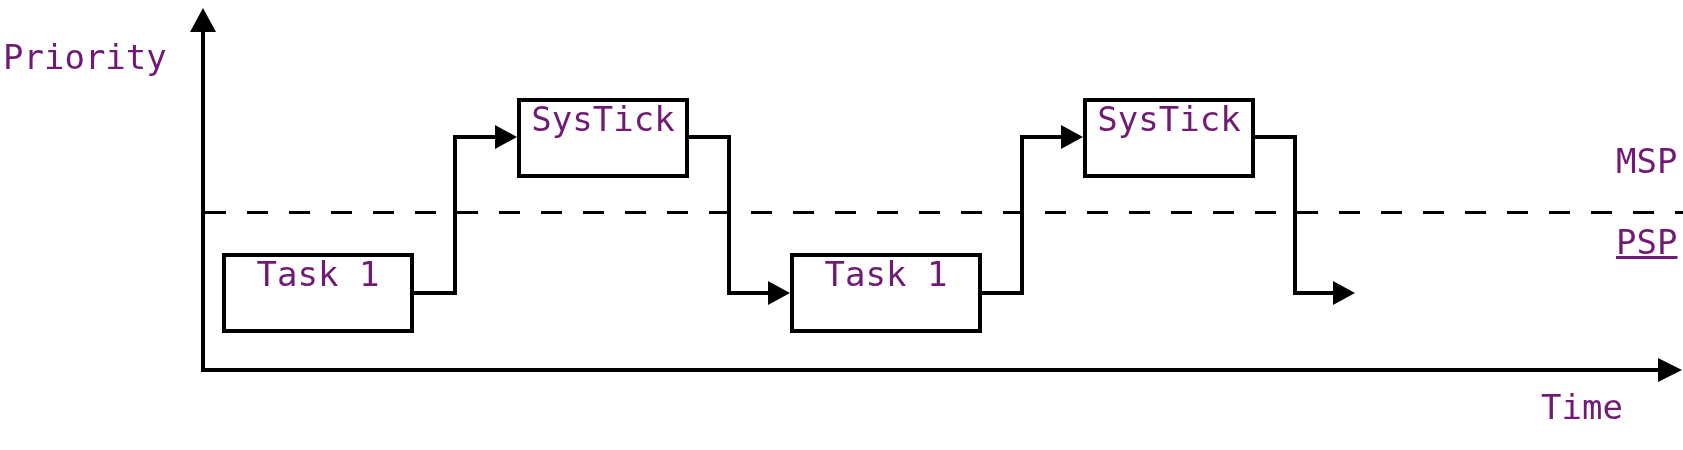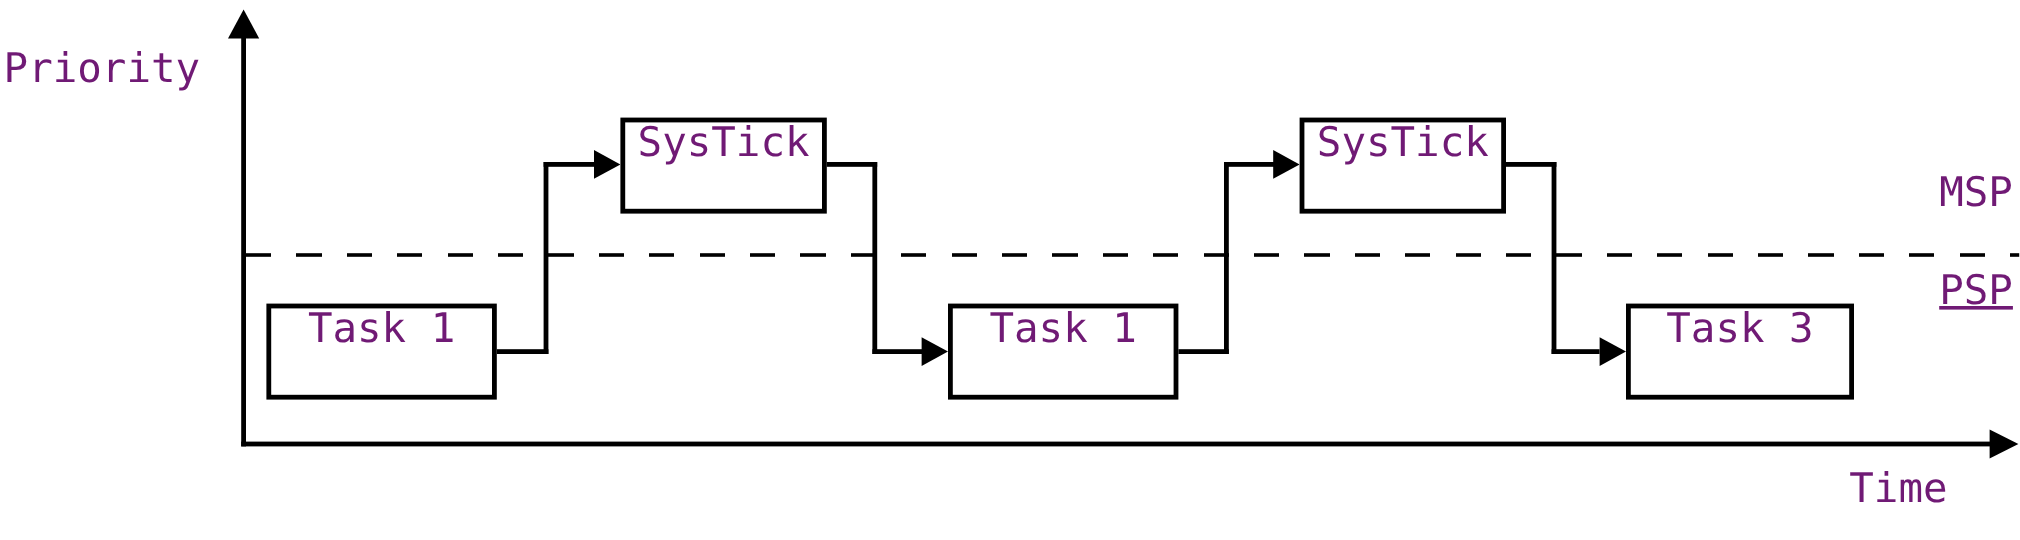--- a/index.html
+++ b/index.html
@@ -143,17 +143,14 @@
   </div>
   <div class="box" id="systick-1-box">
     <span>SysTick</span>
   </div>
   <div class="box" id="task-2-box">
     <span>Task 1</span>
   </div>
   <div class="box" id="systick-2-box">
     <span>SysTick</span>
   </div>
-  <div class="box" id="task-3-box">
-    <span>Task 3</span>
-  </div>
 
 </div>
 
 </body></html>

